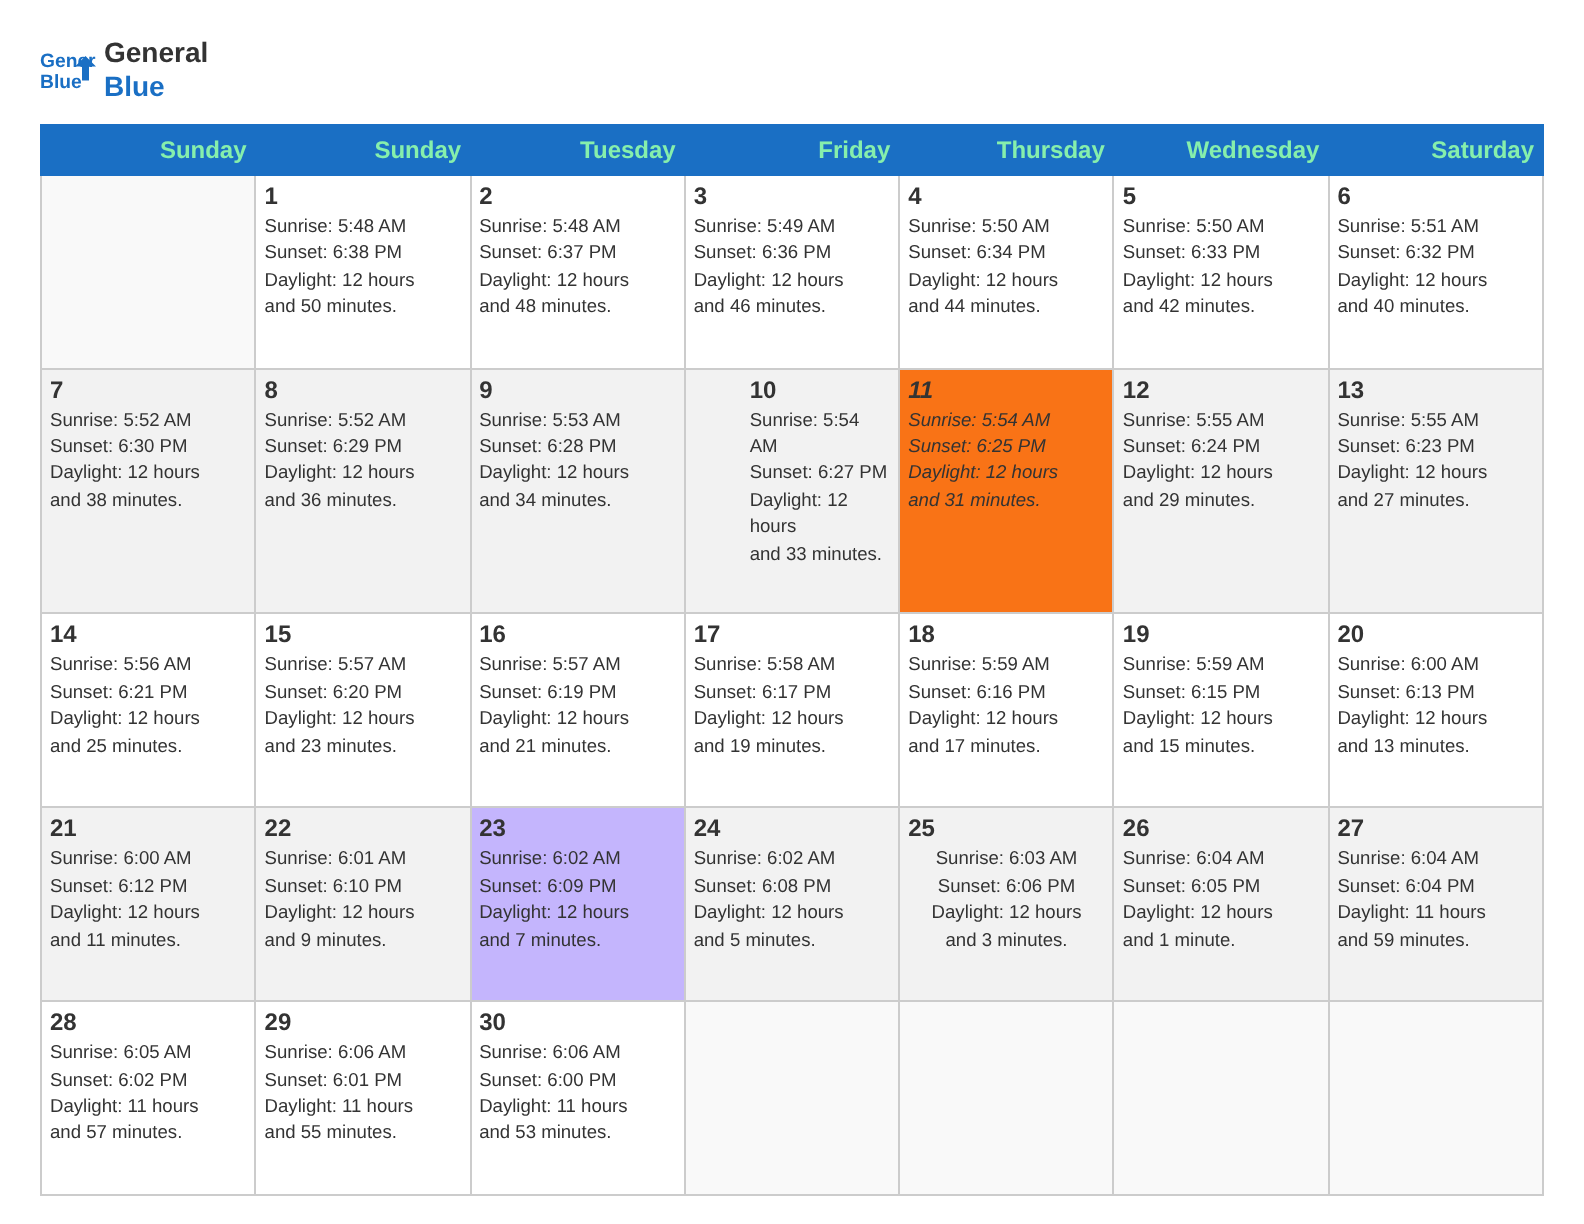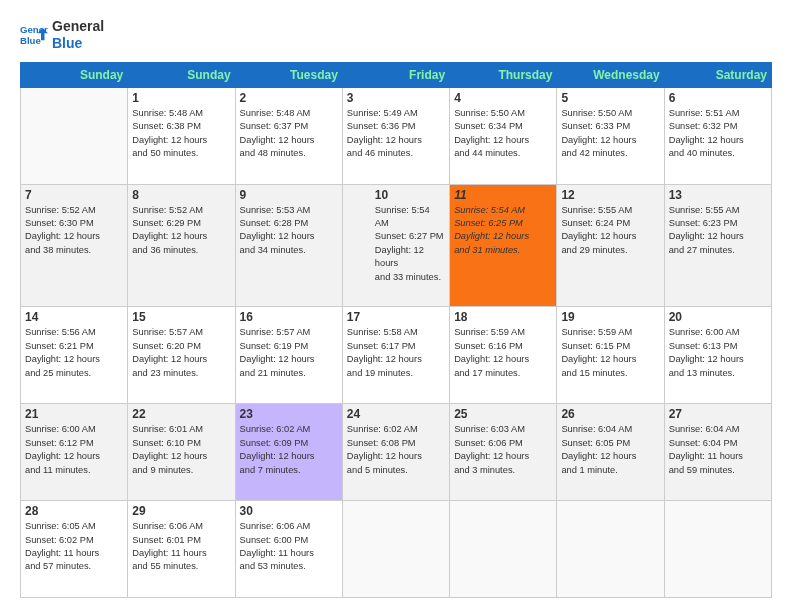--- a/index.html
+++ b/index.html
@@ -287,21 +287,21 @@
           </td>
           <td style="background: rgb(242, 242, 242);">
             <span class="day-num">24</span>
             <div class="cell-info" style="white-space: pre-line;">Sunrise: 6:02 AM
 Sunset: 6:08 PM
 Daylight: 12 hours
 and 5 minutes.</div>
           </td>
           <td style="background: rgb(242, 242, 242);">
             <span class="day-num">25</span>
-            <div class="cell-info" style="white-space: pre-line;">Sunrise: 6:03 AM
+            <div class="cell-info" style="white-space: pre-line; text-align: center;">Sunrise: 6:03 AM
 Sunset: 6:06 PM
 Daylight: 12 hours
 and 3 minutes.</div>
           </td>
           <td style="background: rgb(242, 242, 242);">
             <span class="day-num">26</span>
             <div class="cell-info" style="white-space: pre-line;">Sunrise: 6:04 AM
 Sunset: 6:05 PM
 Daylight: 12 hours
 and 1 minute.</div>

